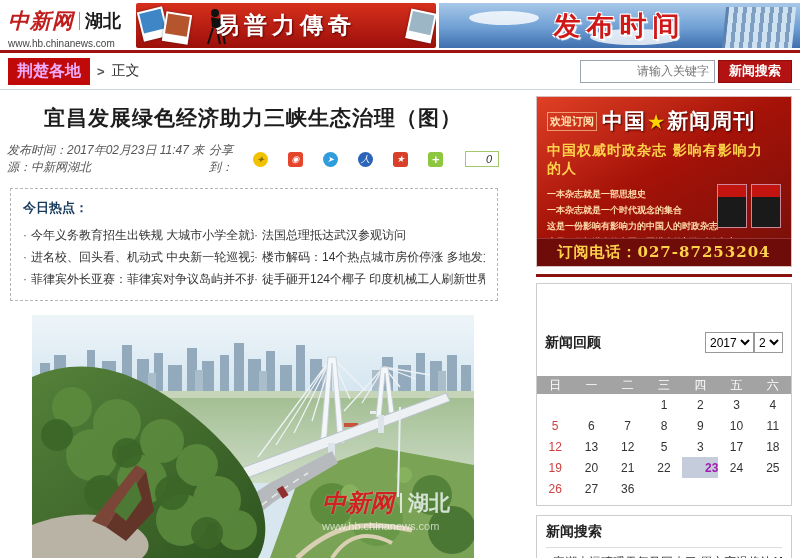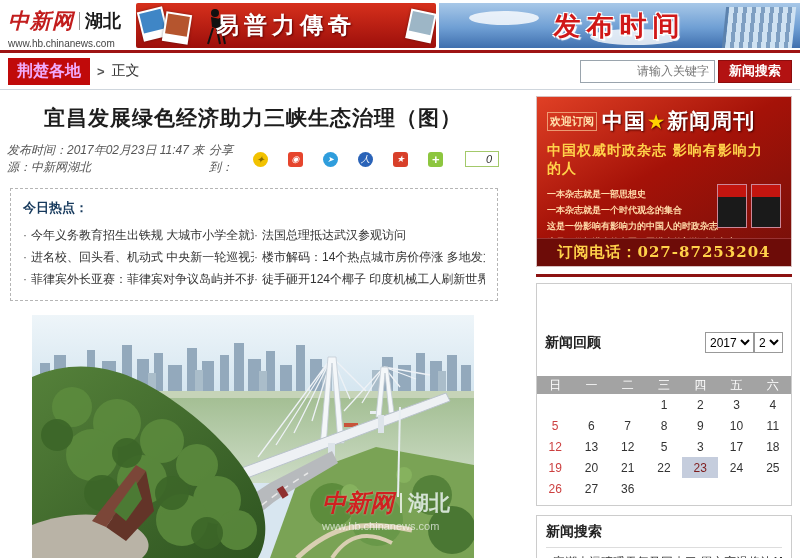--- a/index.html
+++ b/index.html
@@ -127,21 +127,21 @@
   .cal-head { display:flex; align-items:center; padding:6px 8px 23px;margin-top:42px; }
   .cal-title { font-weight:bold; font-size:14px; color:#222; }
   .cal-selects { margin-left:auto; display:flex; gap:0;justify-content:flex-end; }
   .cal-selects select { font-size:12px; height:21px; border:1px solid #999; background:#fff; }
   .cal-table { width:100%; border-collapse:collapse; text-align:center; font-size:12px; }
   .cal-table th { background:#a3a3a3; color:#fff; font-weight:normal; height:18px;
     font-size:12px; }
   .cal-table td { height:21px; color:#333; width:14.28%; cursor:pointer; }
   .cal-table td:empty { cursor:default; }
   .cal-table td.sun { color:#cc4040; }
-  .cal-table td.selected { background:#c5cddd; color:#7f1d1d; font-weight:normal; }
+  .cal-table td.selected { background:#c5cddd; color:#a21caf; font-weight:bold;text-align:right; }
   .cal-pad { height:6px; }
 
   .rec-box { margin-top:9px; padding:7px 9px 4px; }
   .rec-title { font-weight:bold; font-size:14px; color:#222; padding-bottom:6px;
     border-bottom:1px solid #ddd; margin-bottom:4px; }
   .rec-box ul { list-style:none; }
   .rec-box li { font-size:12px; color:#333; line-height:21px; white-space:nowrap;
     overflow:hidden; cursor:pointer; }
   .rec-box .dot { margin-right:3px; color:#555; }
 </style>

